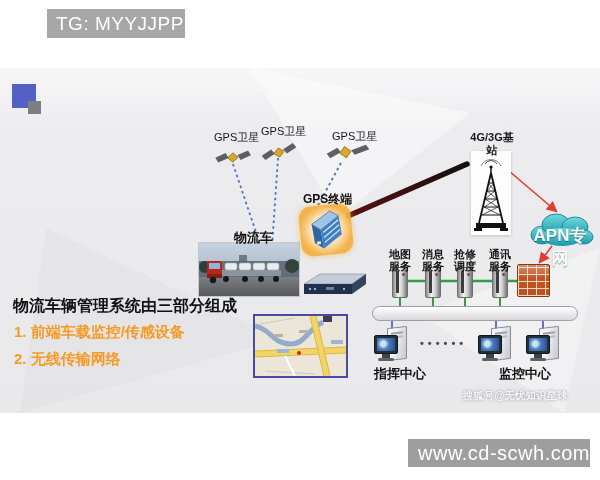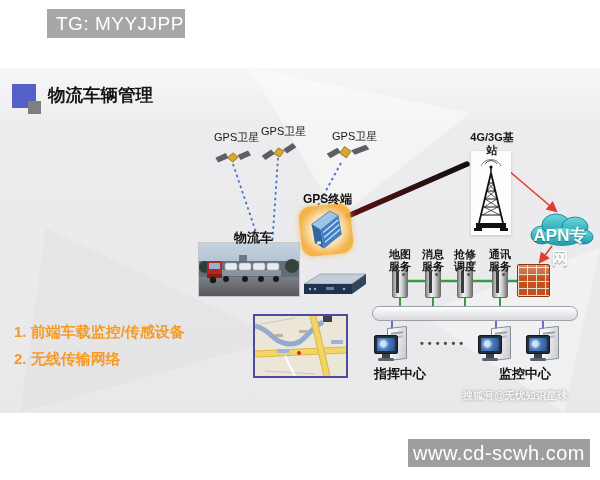--- a/index.html
+++ b/index.html
@@ -109,43 +109,43 @@
     background:radial-gradient(circle at 35% 45%,#cfe2f5 0 18%,#4a7fc0 40%,#274f86 95%);border-radius:1px;}
   .ws .stand{position:absolute;left:8px;top:28px;width:8px;height:4px;background:#3c444c;}
   .ws .base{position:absolute;left:4px;top:32px;width:16px;height:3px;background:#59626b;border-radius:2px;}
   .ws-label{position:absolute;top:365px;font-size:13px;font-weight:700;color:#111;}
 
   .watermark{position:absolute;left:463px;top:389px;font-size:10px;font-weight:700;
     color:rgba(255,255,255,.88);text-shadow:0 0 3px rgba(110,110,115,.8);letter-spacing:.5px;}
 
   
   .site-badge{position:absolute;left:408px;top:439px;width:182px;height:28px;background:#9e9e9e;
-    color:#fff;font-size:20px;line-height:28px;text-align:center;letter-spacing:.5px;}
+    color:#fff;font-size:20px;line-height:28px;text-align:right;letter-spacing:.5px;}
 
   svg{display:block;}
   .overlay{position:absolute;left:0;top:0;pointer-events:none;}.z2{z-index:2;}.z3{z-index:3;}.z4{z-index:4;}
 </style>
 </head>
 <body>
 
 <div id="frame">
 
   <div class="tg-badge">TG: MYYJJPP</div>
 
   <div class="slide">
     <div class="tri tri1"></div>
     <div class="tri tri2"></div>
     <div class="tri tri3"></div>
   </div>
 
   <div class="title-sq-blue z3"></div>
   <div class="title-sq-gray z3"></div>
-  <div class="slide-title z3">物流车辆管理</div>
-
-
+
+
+  <div class="comp-heading z3">物流车辆管理系统由三部分组成</div>
   <div class="comp-item ci0 z3">1. 前端车载监控/传感设备</div>
   <div class="comp-item ci1 z3">2. 无线传输网络</div>
 
   <svg class="overlay z2" width="600" height="480">
     <defs>
       <marker id="arr" viewBox="0 0 10 10" refX="8" refY="5" markerWidth="7" markerHeight="7" orient="auto-start-reverse">
         <path d="M0,0 L10,5 L0,10 z" fill="#e03c32"></path>
       </marker>
       <linearGradient id="tl" gradientUnits="userSpaceOnUse" x1="348" y1="216" x2="467" y2="164">
         <stop offset="0" stop-color="#5a1010"></stop>

